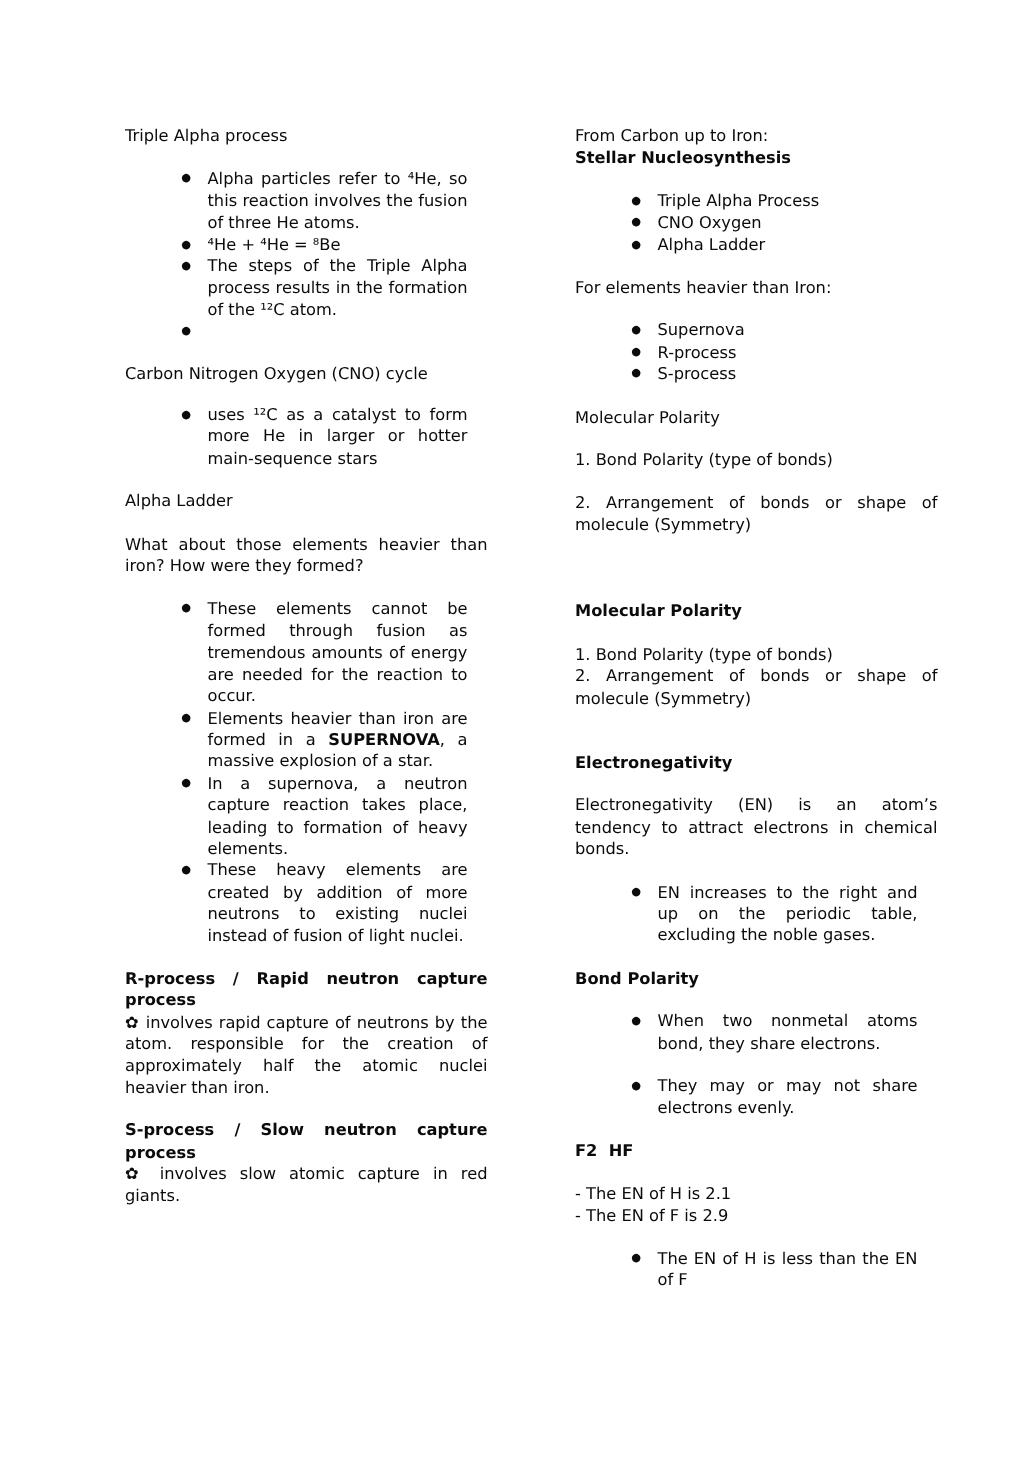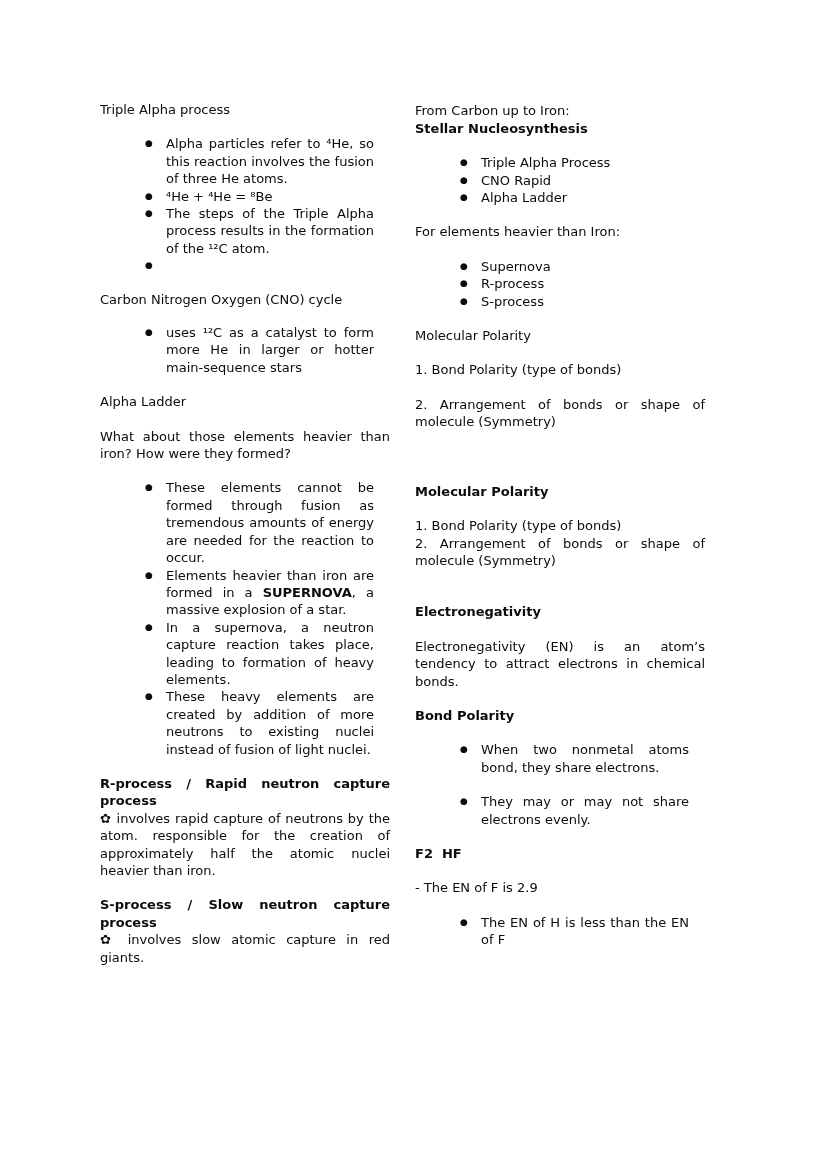--- a/index.html
+++ b/index.html
@@ -9,23 +9,22 @@
     height: 1169px;
     background: #ffffff;
     font-family: "DejaVu Sans", "Liberation Sans", sans-serif;
     font-size: 13px;
     line-height: 17.4px;
     color: #0b0b0b;
     overflow: hidden;
   }
   .page {
     display: flex;
-    gap: 25px;
+    gap: 70px;
     padding: 101px 100px 0 100px;
-    align-items: center;
   }
   .col { width: 290px; flex: 0 0 290px; }
   p { margin: 0; text-align: justify; }
   ul { margin: 16px; padding: 0; list-style: none; }
   li {
     position: relative;
     padding-left: 50px;
     text-align: justify;
     min-height: 17.4px;
   }
@@ -87,21 +86,21 @@
 
   <div class="col">
 
     <div class="mb1">
       <p>From Carbon up to Iron:</p>
       <p class="bold">Stellar Nucleosynthesis</p>
     </div>
 
     <ul class="mb1">
       <li>Triple Alpha Process</li>
-      <li>CNO Rapid</li>
+      <li>CNO Oxygen</li>
       <li>Alpha Ladder</li>
     </ul>
 
     <p class="mb1">For elements heavier than Iron:</p>
 
     <ul class="mb1">
       <li>Supernova</li>
       <li>R-process</li>
       <li>S-process</li>
     </ul>
@@ -116,36 +115,40 @@
 
     <div class="mb2">
       <p>1. Bond Polarity (type of bonds)</p>
       <p>2. Arrangement of bonds or shape of molecule (Symmetry)</p>
     </div>
 
     <p class="bold mb1">Electronegativity</p>
 
     <p class="mb1">Electronegativity (EN) is an atom’s tendency to attract electrons in chemical bonds.</p>
 
+    <ul class="mb1">
+      <li>EN increases to the right and up on the periodic table, excluding the noble gases.</li>
+    </ul>
 
     <p class="bold mb1">Bond Polarity</p>
 
     <ul class="mb1">
       <li>When two nonmetal atoms bond, they share electrons.</li>
     </ul>
 
     <ul class="mb1">
       <li>They may or may not share electrons evenly.</li>
     </ul>
 
     <div class="mb1">
       <p class="pre">F2  HF</p>
     </div>
 
     <div class="mb1">
+      <p>- The EN of H is 2.1</p>
       <p>- The EN of F is 2.9</p>
     </div>
 
     <ul>
       <li>The EN of H is less than the EN of F</li>
     </ul>
 
   </div>
 </div>
 

